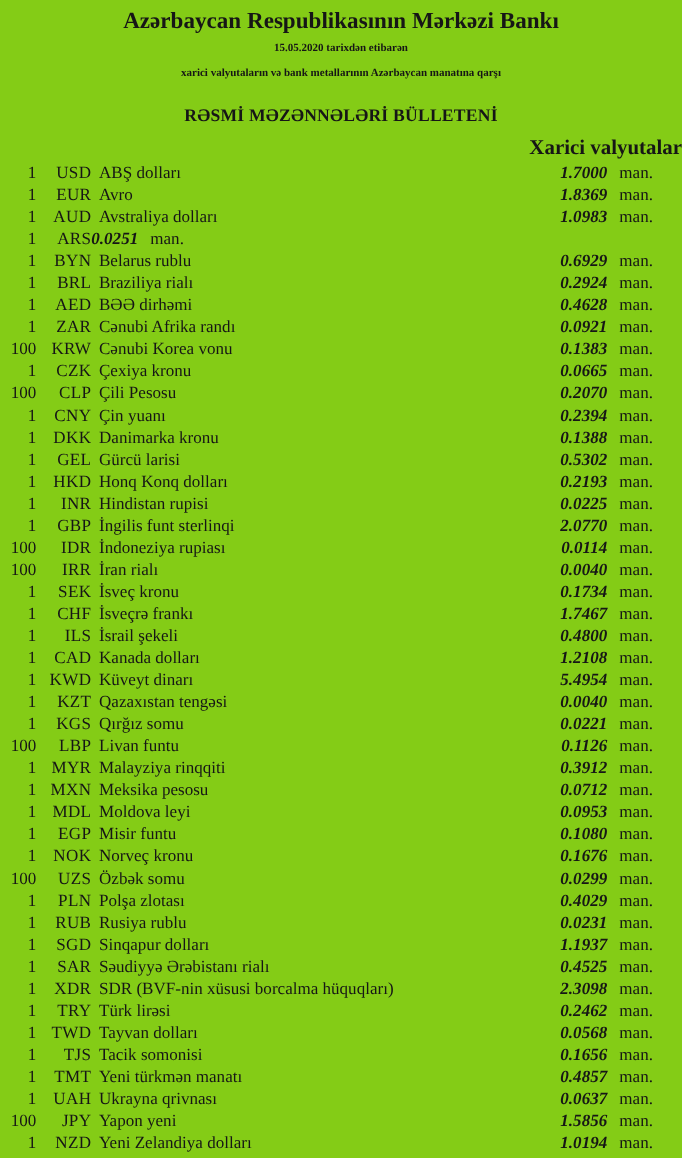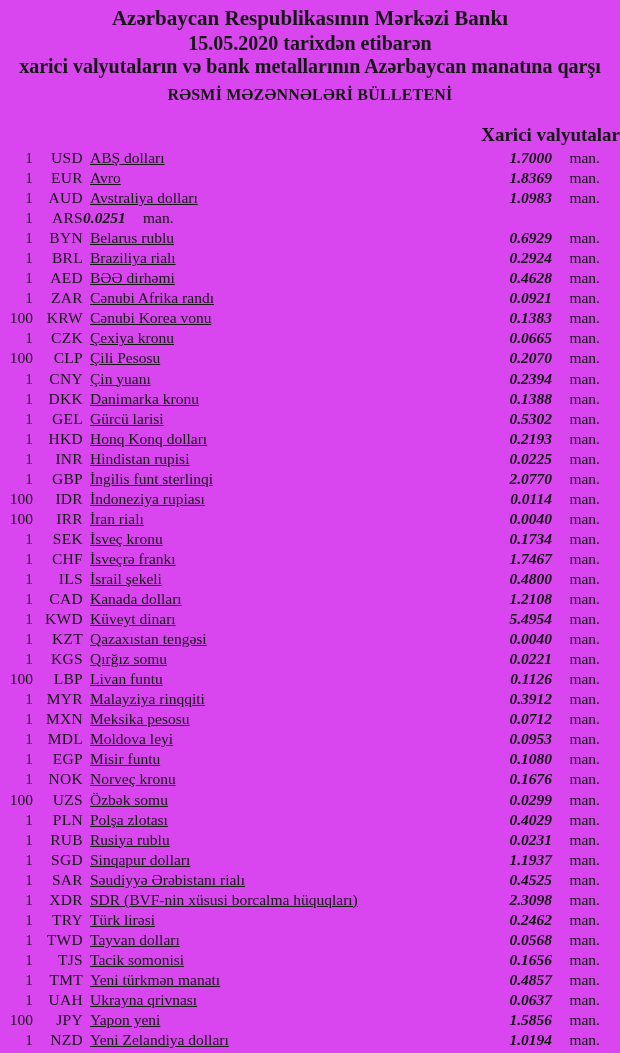--- a/index.html
+++ b/index.html
@@ -1,33 +1,33 @@
 <!DOCTYPE html>
 <html><head>
 <meta charset="utf-8">
 <style>
   html, body { margin: 0; padding: 0; background: #ffffff; }
   .page {
     position: relative;
     width: 620px;
     height: 1053px;
-    background: #d946ef;
+    background: #84cc16;
     color: #161616;
     font-family: "Liberation Serif", "DejaVu Serif", serif;
     overflow: hidden;
   }
   .header {
     position: absolute;
     top: 5px; left: 0; width: 100%;
     text-align: center;
     font-weight: bold;
   }
   .title    { font-size: 21px; line-height: 26px; }
-  .sub      { font-size: 20px; line-height: 21px; margin-top: 2px; }
-  .bulletin { font-size: 16px; line-height: 21px; margin-top: 7px; letter-spacing: 0.2px; }
+  .sub      { font-size: 10px; line-height: 21px; margin-top: 2px; }
+  .bulletin { font-size: 16px; line-height: 21px; margin-top: 18px; letter-spacing: 0.2px; }
   .section-title {
     position: absolute;
     top: 124px; left: 0; width: 100%;
     text-align: right;
     font-weight: bold;
     font-size: 19px;
   }
   .rates {
     position: absolute;
     top: 148px; left: 0;
@@ -38,23 +38,23 @@
     align-items: baseline;
     height: 20.05px;
     line-height: 20.05px;
     font-size: 15.5px;
     padding-right: 20px;
     box-sizing: border-box;
     white-space: nowrap;
   }
   .qty  { flex: none; width: 33px; text-align: right; }
   .code { flex: none; width: 46px; margin-left: 4px; text-align: right; letter-spacing: 0.3px; }
-  .name { flex: 1; margin-left: 7px; overflow: hidden; text-decoration: underline; }
+  .name { flex: 1; margin-left: 7px; overflow: hidden; }
   .rate { flex: none; text-align: center; font-weight: bold; font-style: italic; }
-  .unit { flex: none; width: 37px; margin-left: 11px; text-align: right; }
+  .unit { flex: none; width: 37px; margin-left: 11px; text-align: left; }
 </style>
 </head>
 <body>
 
 <div class="page">
   <div class="header">
     <div class="title">Azərbaycan Respublikasının Mərkəzi Bankı</div>
     <div class="sub">15.05.2020 tarixdən etibarən</div>
     <div class="sub">xarici valyutaların və bank metallarının Azərbaycan manatına qarşı</div>
     <div class="bulletin">RƏSMİ MƏZƏNNƏLƏRİ BÜLLETENİ</div>

